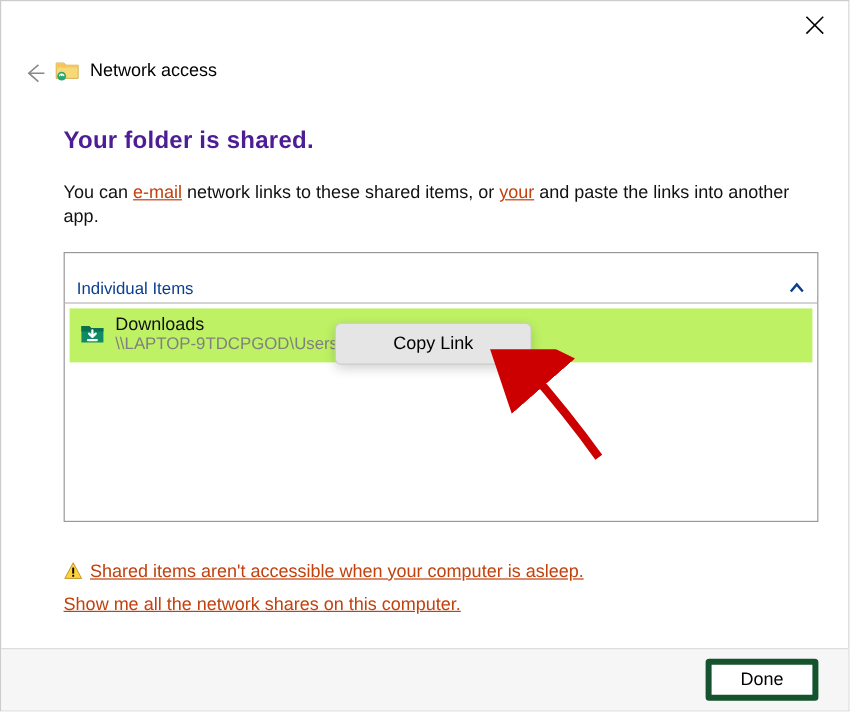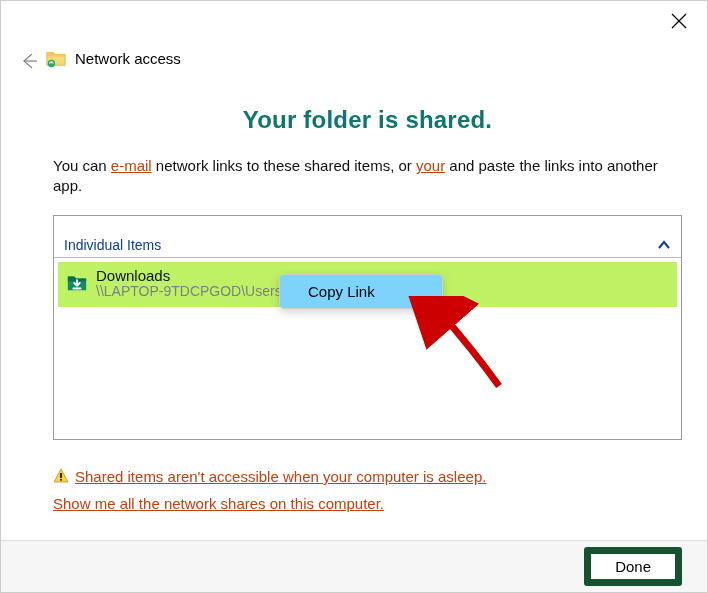--- a/index.html
+++ b/index.html
@@ -33,25 +33,24 @@
     display: flex; align-items: center;
     gap: 8px;
   }
   .folder-icon { width: 22px; height: 22px; }
   .header-title { font-size: 15px; color: #000; }
   .content {
     position: absolute;
     top: 105px; left: 52px; right: 25px;
   }
   .heading {
-    color: #0f766e;
-    font-size: 24px;
+    color: #4c1d95;
+    font-size: 20px;
     margin: 0 0 22px 0;
     letter-spacing: .2px;
-    text-align: center;
   }
   .intro { font-size: 15px; line-height: 1.35; margin: 0 0 18px 0; color:#111; }
   a.link { color: #c2410c; text-decoration: underline; cursor: pointer; }
   .items-box {
     border: 1px solid #999;
     width: 100%;
     height: 225px;
     margin-top: 10px;
     position: relative;
     background: #fff;
@@ -71,27 +70,28 @@
     background: #bef264;
     margin: 4px;
     position: relative;
   }
   .dl-icon { width: 22px; height: 22px; margin-right: 8px; }
   .item-name { font-size: 15px; color:#111; line-height:1.1; }
   .item-path { font-size: 14px; color: #808080; line-height:1.1; }
   .context-menu {
     position: absolute;
     top: 58px; left: 225px;
-    background: #7dd3fc;
+    background: #e5e5e5;
     border: 1px solid #ccc;
     border-radius: 5px;
     box-shadow: 0 3px 10px rgba(0,0,0,.18);
     padding: 2px 0;
     min-width: 164px;
     z-index: 10;
+    text-align: center;
   }
   .menu-item {
     padding: 6px 28px 6px 28px;
     font-size: 15px;
     cursor: pointer;
     white-space: nowrap;
   }
   .arrow-svg {
     position: absolute;
     top: 80px; left: 325px;
@@ -115,21 +115,21 @@
     position: absolute;
     bottom: 0; left: 0; right: 0;
     height: 52px;
     border-top: 1px solid #ddd;
     background: #f6f6f6;
     display: flex; align-items: center; justify-content: flex-end;
     padding-right: 25px;
   }
   .done-btn {
     background: #fff;
-    border: 7px solid #14532d;
+    border: 5px solid #14532d;
     border-radius: 3px;
     padding: 4px 24px;
     font-size: 15px;
     cursor: pointer;
   }
 </style>
 </head>
 <body>
 
 <div class="window">

